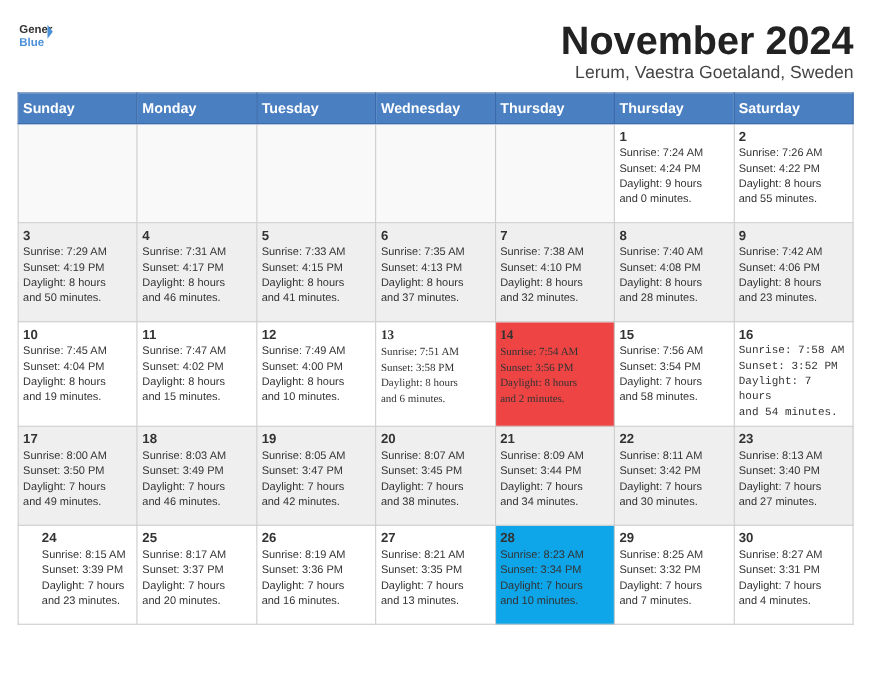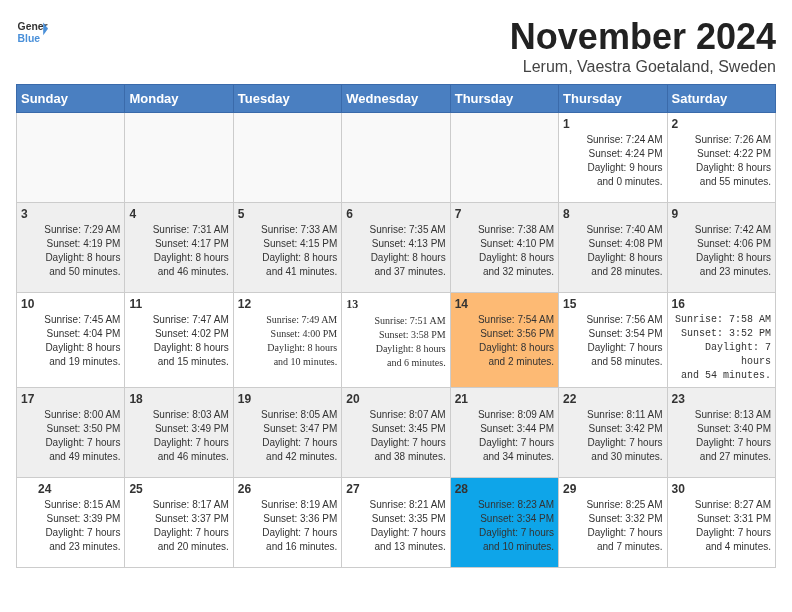--- a/index.html
+++ b/index.html
@@ -56,21 +56,20 @@
     .day-num {
       font-weight: bold;
       font-size: 12px;
       display: block;
       margin-bottom: 2px;
     }
     .day-info {
       font-size: 10px;
       line-height: 1.4;
       color: #333;
-      text-align: right;
     }
     .empty { background: #f9f9f9 !important; }
     
     .row-odd td { background: #fff; }
     .row-even td { background: #efefef; }
   </style>
 </head>
 <body>
 
 <div class="header-area">
@@ -182,33 +181,33 @@
         </td>
         <td style="background: rgb(255, 255, 255);">
           <span class="day-num">11</span>
           <div class="day-info" style="white-space: pre-line;">Sunrise: 7:47 AM
 Sunset: 4:02 PM
 Daylight: 8 hours
 and 15 minutes.</div>
         </td>
         <td style="background: rgb(255, 255, 255);">
           <span class="day-num">12</span>
-          <div class="day-info" style="white-space: pre-line; font-family: Liberation Serif, serif;">Sunrise: 7:49 AM
+          <div class="day-info" style="white-space: pre-line;">Sunrise: 7:49 AM
 Sunset: 4:00 PM
 Daylight: 8 hours
 and 10 minutes.</div>
         </td>
         <td style="background: rgb(255, 255, 255); font-family: Liberation Serif, serif;">
           <span class="day-num">13</span>
           <div class="day-info" style="white-space: pre-line;">Sunrise: 7:51 AM
 Sunset: 3:58 PM
 Daylight: 8 hours
 and 6 minutes.</div>
         </td>
-        <td style="background: #fdba74;">
+        <td style="background: #ef4444; font-family: Liberation Serif, serif;">
           <span class="day-num">14</span>
           <div class="day-info" style="white-space: pre-line;">Sunrise: 7:54 AM
 Sunset: 3:56 PM
 Daylight: 8 hours
 and 2 minutes.</div>
         </td>
         <td style="background: rgb(255, 255, 255);">
           <span class="day-num">15</span>
           <div class="day-info" style="white-space: pre-line;">Sunrise: 7:56 AM
 Sunset: 3:54 PM

